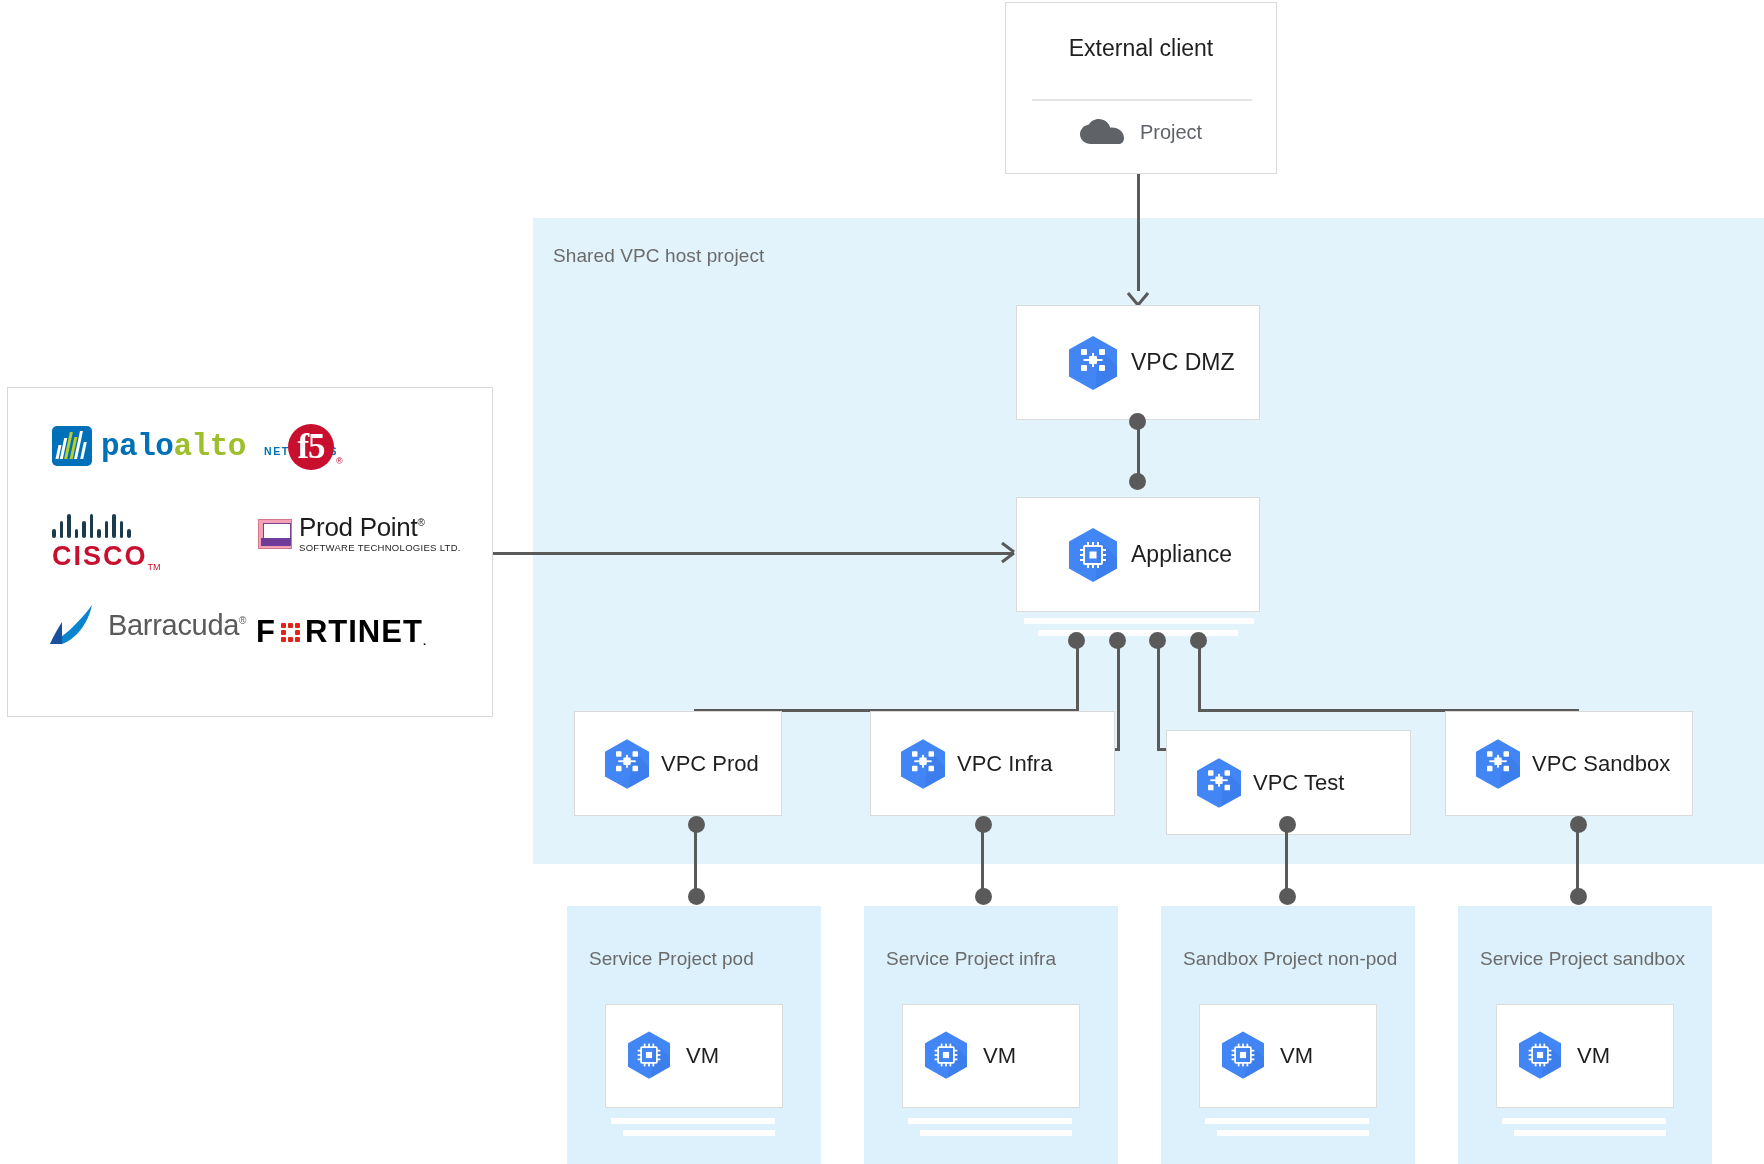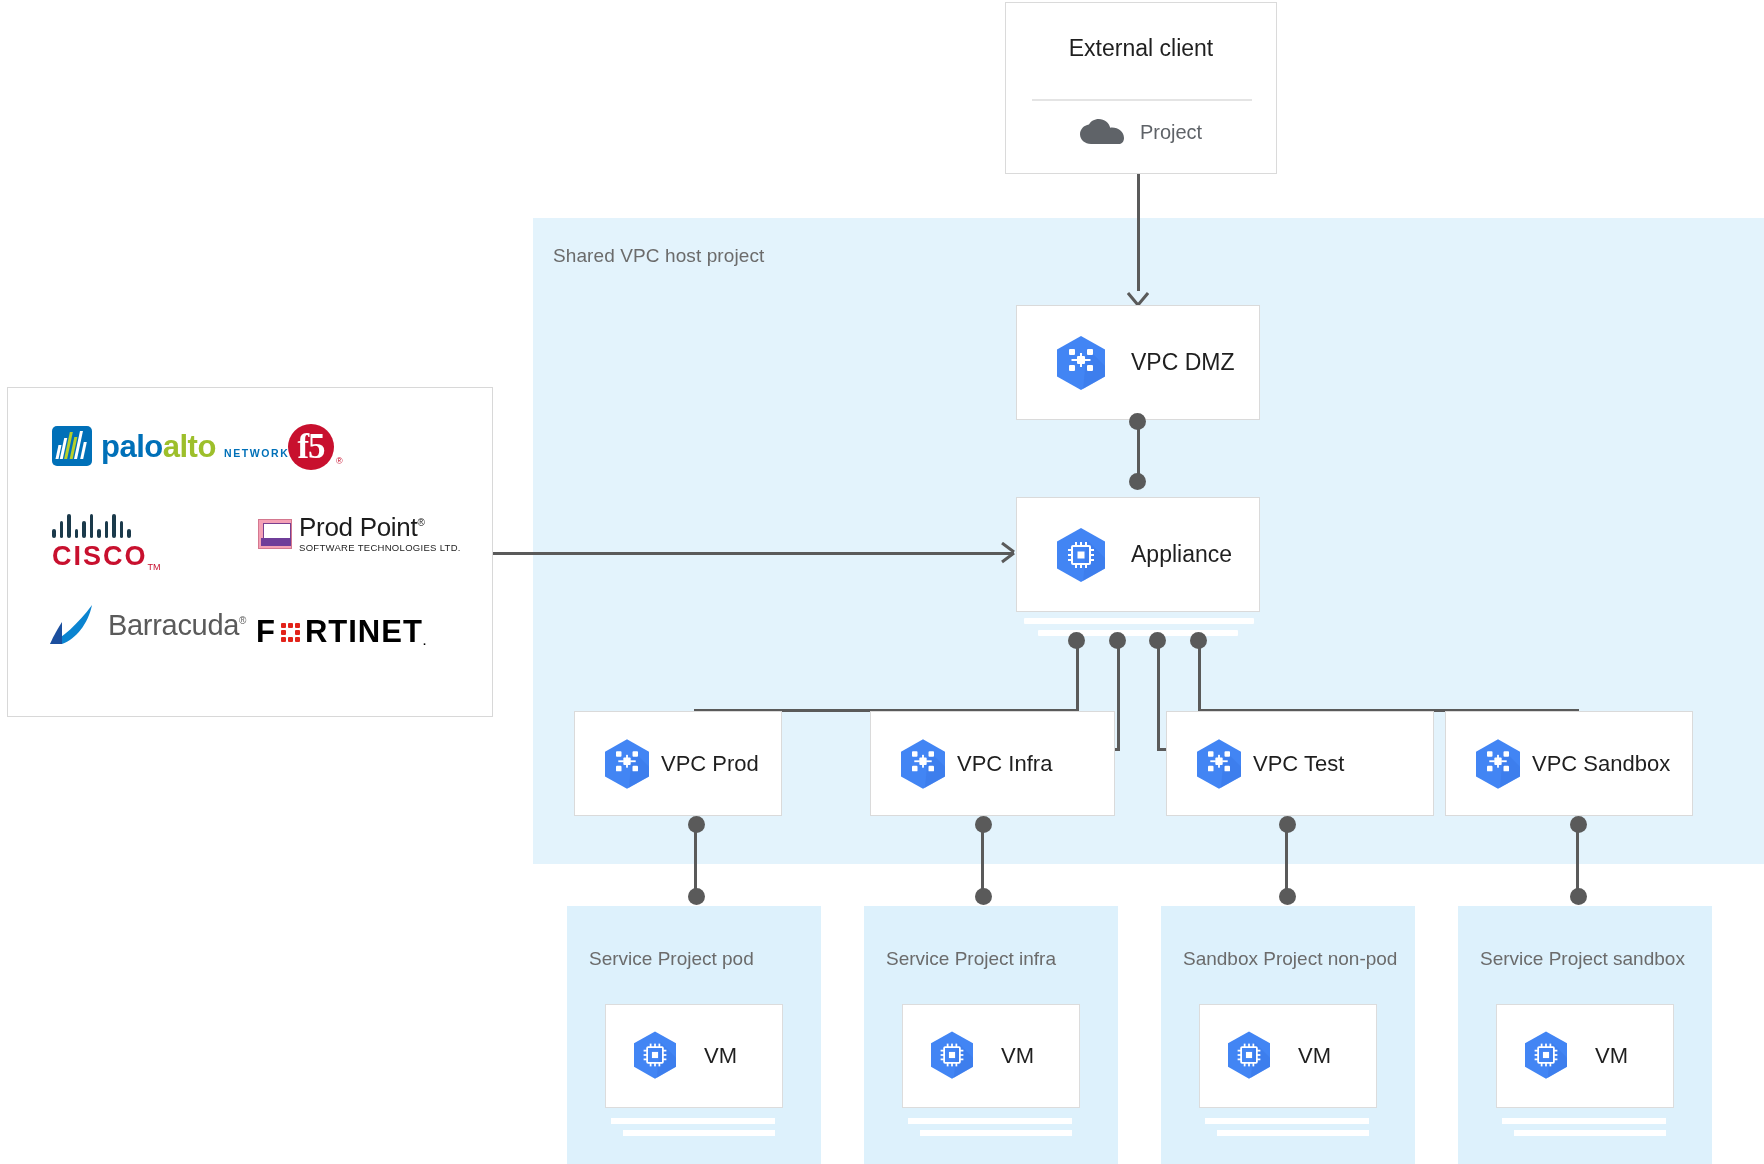--- a/index.html
+++ b/index.html
@@ -23,22 +23,22 @@
     font-size:19px; color:#6b6b6b; letter-spacing:.1px;
   }
 
   
   .card {
     background:#ffffff;
     border:1px solid #dadada;
     display:flex; align-items:center;
   }
   .card-inner {
-    display:flex; align-items:center; gap:26px;
-    padding-left:40px;
+    display:flex; align-items:center; gap:14px;
+    padding-left:52px;
   }
   .card-label {
     font-size:23px; color:#1f1f1f; white-space:nowrap;
   }
 
   
   #external-client {
     left:1005px; top:2px; width:272px; height:172px;
     background:#ffffff; border:1px solid #dadada;
   }
@@ -72,21 +72,21 @@
   
   .stack-lines { position:absolute; }
   .stack-lines i {
     display:block; background:#ffffff; height:6px; border-radius:1px;
   }
 
   
   .vpc-box { height:105px; top:711px; }
   #vpc-prod    { left:574px;  width:208px; }
   #vpc-infra   { left:870px;  width:245px; }
-  #vpc-test    { left:1166px; width:268px; }
+  #vpc-test    { left:1166px; width:245px;margin-top:19px; }
   #vpc-sandbox { left:1445px; width:248px; }
   .vpc-box .card-inner { padding-left:30px; gap:12px; }
   .vpc-box .card-label { font-size:22px; }
 
   
   .service-project {
     top:906px; width:254px; height:262px;
     background:#ddf1fc;
   }
   #sp-pod     { left:567px; }
@@ -95,21 +95,21 @@
   #sp-sandbox { left:1458px;}
   .sp-title {
     position:absolute; left:22px; top:42px;
     font-size:19px; color:#6b6b6b; white-space:nowrap;
   }
   .vm-card {
     position:absolute; left:38px; top:98px; width:178px; height:104px;
     background:#ffffff; border:1px solid #dcdcdc;
     display:flex; align-items:center;
   }
-  .vm-card .card-inner { padding-left:28px; }
+  .vm-card .card-inner { padding-left:22px; }
   .vm-card .card-label { font-size:22px; }
   .sp-stack { position:absolute; left:44px; top:212px; width:178px; }
   .sp-stack i { display:block; background:#ffffff; height:6px; }
 
   
   #vendor-panel {
     left:7px; top:387px; width:486px; height:330px;
     background:#ffffff; border:1px solid #d8d8d8;
   }
   .logo-cell { position:absolute; display:flex; align-items:center; }
@@ -119,21 +119,21 @@
   .pa-mark {
     width:40px; height:40px; background:#0070b8; border-radius:5px;
     position:relative; overflow:hidden; flex:none;
   }
   .pa-mark i {
     position:absolute; bottom:7px; width:3px; background:#ffffff;
     transform:skewX(-12deg);
   }
   .pa-mark i.g { background:#b6cf2b; }
   .pa-text { margin-left:9px; position:relative; }
-  .pa-word { font-size:31px; font-weight:bold; letter-spacing:-.5px; line-height:1; }
+  .pa-word { font-size:31px; font-weight:bold; letter-spacing:-.5px; line-height:1;font-family:Liberation Mono, monospace; }
   .pa-word .b { color:#0070b8; }
   .pa-word .g { color:#9dbf2b; }
   .pa-sub {
     font-size:10.5px; font-weight:bold; color:#0070b8;
     letter-spacing:1.6px; text-align:right; margin-top:2px;
   }
 
   
   #logo-f5 { left:280px; top:36px; }
   .f5-mark {

